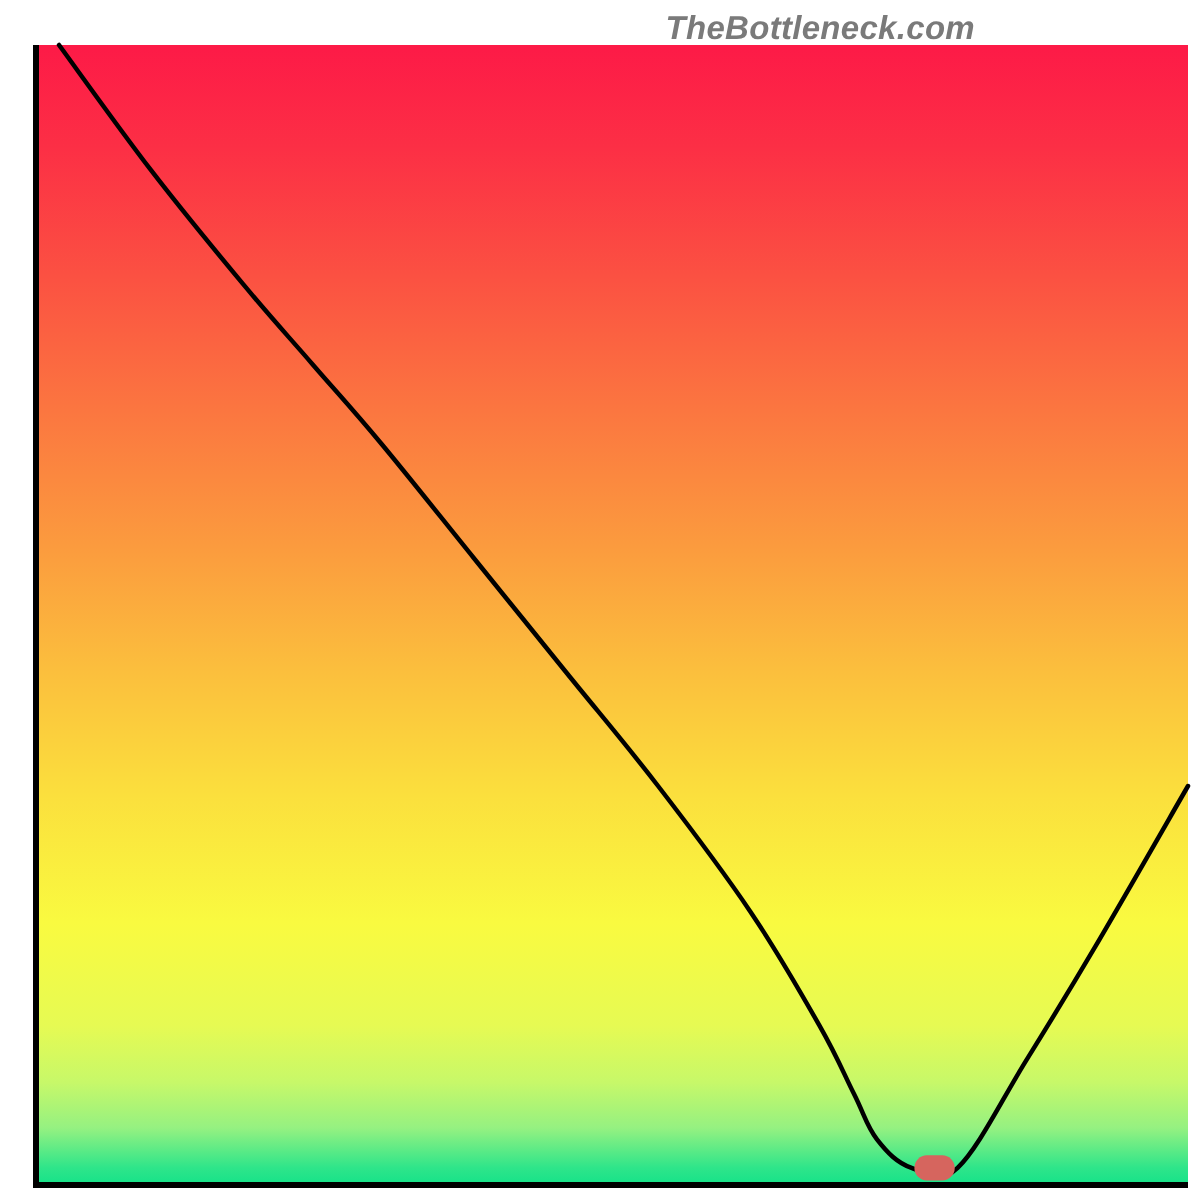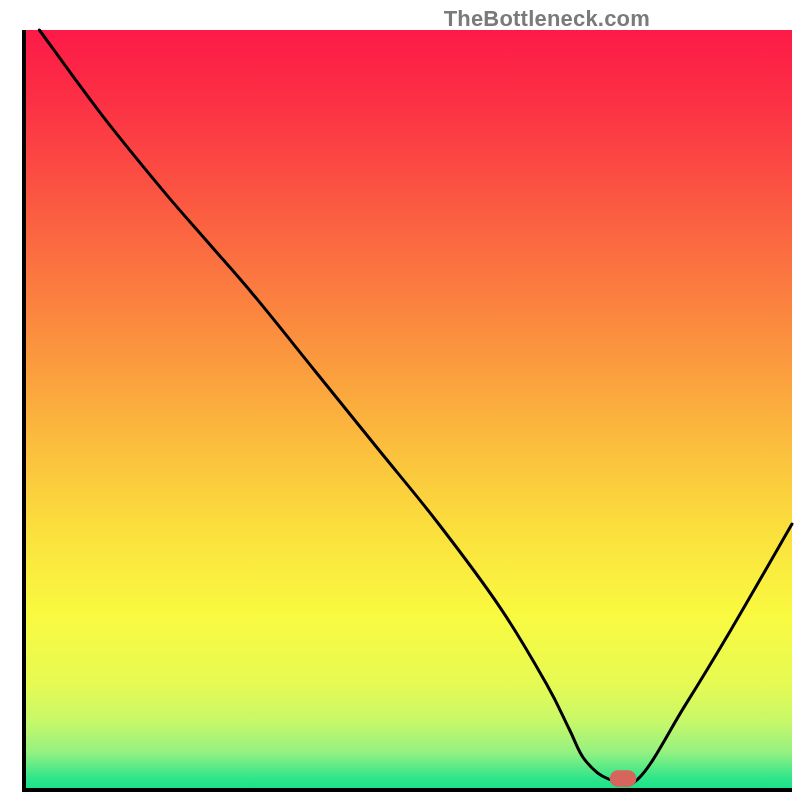--- a/index.html
+++ b/index.html
@@ -7,20 +7,21 @@
     padding: 0;
     width: 800px;
     height: 800px;
     background: #fff;
     font-family: Arial, Helvetica, sans-serif;
   }
   .wrap {
     position: relative;
     width: 664px;
     height: 800px;
+    font-style: italic;
   }
   .watermark {
     position: absolute;
     top: 6px;
     right: 14px;
     font-size: 22px;
     font-weight: 700;
     color: #7a7a7a;
     letter-spacing: 0.2px;
     user-select: none;

